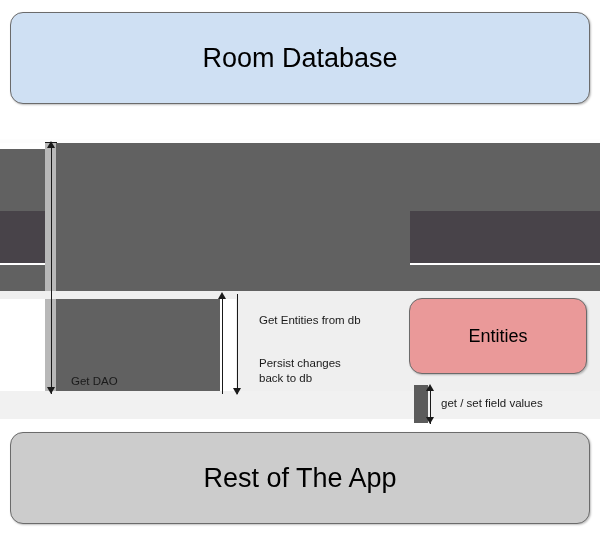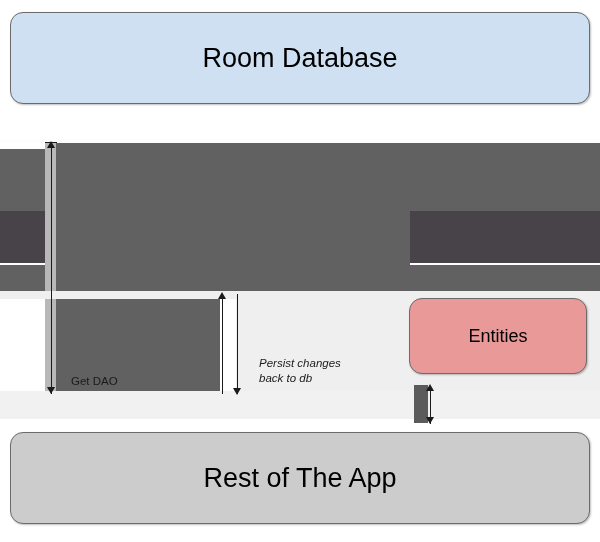--- a/index.html
+++ b/index.html
@@ -112,21 +112,21 @@
   
   .label {
     position: absolute;
     font-size: 11.5px;
     color: #1a1a1a;
     line-height: 15px;
     white-space: pre-line;
   }
   .label-get-dao   { left: 71px;  top: 374px; }
   .label-get-ent   { left: 259px; top: 313px; }
-  .label-persist   { left: 259px; top: 356px; font-style: italic; }
+  .label-persist   { left: 259px; top: 356px; }
   .label-fields    { left: 441px; top: 396px; }
 </style>
 </head>
 <body>
 
 <div id="canvas">
 
   <div class="band band-hair"></div>
   <div class="band band-mid"></div>
   <div class="band band-mid-dark"></div>
@@ -148,23 +148,25 @@
   <div class="box box-rest">Rest of The App</div>
 
   <div class="vline conn-dao-line"></div>
   <div class="hline conn-dao-htop"></div>
   <div class="arrowhead arrow-up conn-dao-ah-top"></div>
   <div class="arrowhead arrow-down conn-dao-ah-bot"></div>
   <div class="label label-get-dao">Get DAO</div>
 
   <div class="vline conn-get-line"></div>
   <div class="arrowhead arrow-up conn-get-ah"></div>
+  <div class="label label-get-ent">Get Entities from db</div>
 
   <div class="vline conn-per-line"></div>
   <div class="arrowhead arrow-down conn-per-ah"></div>
   <div class="label label-persist">Persist changes
 back to db</div>
 
   <div class="vline conn-fld-line"></div>
   <div class="arrowhead arrow-up conn-fld-ah-top"></div>
   <div class="arrowhead arrow-down conn-fld-ah-bot"></div>
+  <div class="label label-fields">get / set field values</div>
 
 </div>
 
 </body></html>

